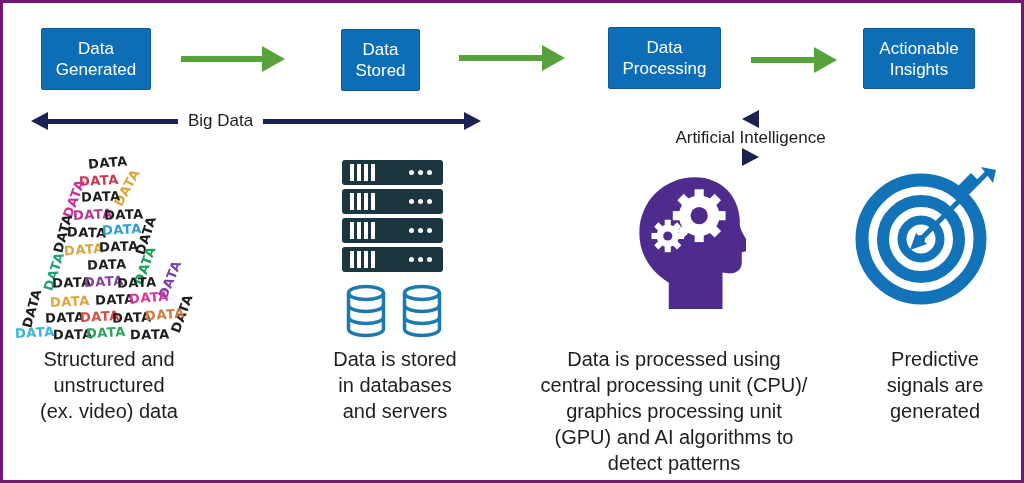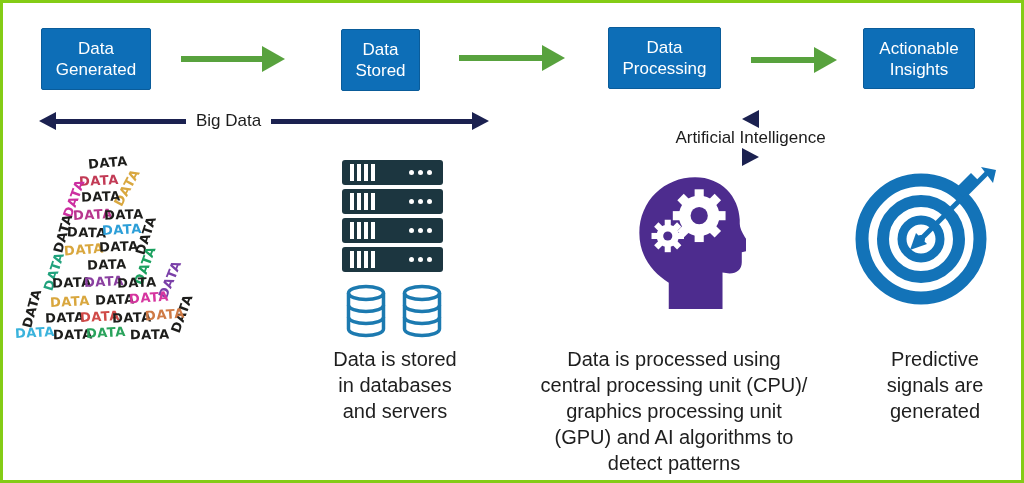--- a/index.html
+++ b/index.html
@@ -1,21 +1,21 @@
 <!DOCTYPE html>
 <html><head>
 <meta charset="utf-8">
 <style>
   * { box-sizing: border-box; margin: 0; padding: 0; }
   html,body { background:#fff; }
   #stage {
     position: relative;
     width: 1024px; height: 483px;
     background: #ffffff;
-    border: 3px solid #84cc16;
+    border: 3px solid #701a75;
     overflow: hidden;
     font-family: "Liberation Sans", sans-serif;
   }
   
   .stepbox {
     position: absolute;
     background: #0d6eb7;
     border: 1px solid #0a5c9a;
     border-radius: 2px;
     color: #fff;
@@ -88,21 +88,21 @@
   </div>
   <div class="garrow" style="left:456px; top:41px; width:106px;">
     <div class="gshaft"></div>
     <div class="ghead"></div>
   </div>
   <div class="garrow" style="left:748px; top:43px; width:86px;">
     <div class="gshaft"></div>
     <div class="ghead"></div>
   </div>
 
-  <div class="phase" style="left:36px; top:107px; width:450px;">
+  <div class="phase" style="left:28px; top:107px; width:450px;">
     <div class="nh-left"></div>
     <div class="nseg" style="width:130px;"></div>
     <div class="phase-label">Big Data</div>
     <div class="nseg" style="flex:1;"></div>
     <div class="nh-right"></div>
   </div>
   <div class="phase" style="left:520px; top:107px; width:455px;flex-direction:column;">
     <div class="nh-left"></div>
     <div class="nseg" style="flex:1;"></div>
     <div class="phase-label">Artificial Intelligence</div>
@@ -264,20 +264,23 @@
     </g>
     <circle cx="70" cy="72" r="4" fill="#1373b8"></circle>
     <g>
       <line x1="66" y1="76" x2="136" y2="6" stroke="#1373b8" stroke-width="5"></line>
       <polygon points="104,22 120,6 128,14 112,30" fill="#1373b8"></polygon>
       <polygon points="130,0 145,3 142,16" fill="#1373b8"></polygon>
       <polygon points="59,83 76,77 65,66" fill="#1373b8"></polygon>
     </g>
   </svg>
 
+  <div class="caption" style="left:6px; top:343px; width:200px;">Structured and
+unstructured
+(ex. video) data</div>
   <div class="caption" style="left:292px; top:343px; width:200px;">Data is stored
 in databases
 and servers</div>
   <div class="caption" style="left:521px; top:343px; width:300px;">Data is processed using
 central processing unit (CPU)/
 graphics processing unit
 (GPU) and AI algorithms to
 detect patterns</div>
   <div class="caption" style="left:832px; top:343px; width:200px;">Predictive
 signals are

